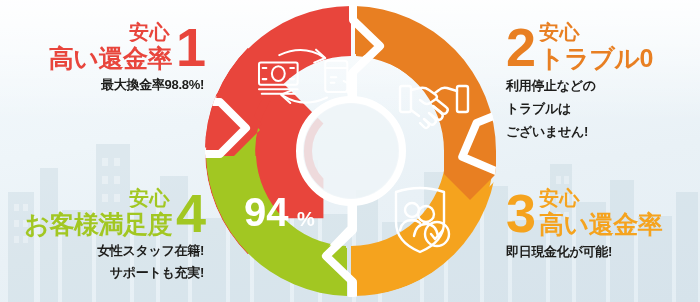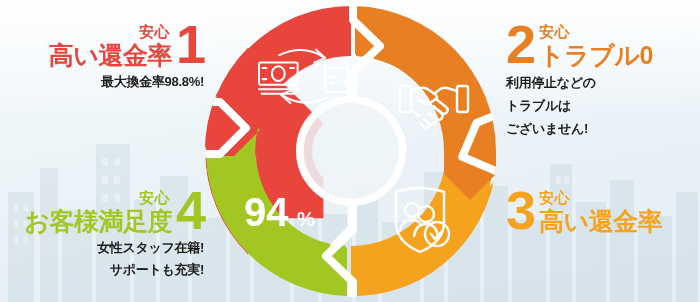--- a/index.html
+++ b/index.html
@@ -44,21 +44,21 @@
     width: 294px;
     height: 294px;
   }
   #donut-wrap svg { display: block; }
 
   
   .block { position: absolute; }
 
   .anshin {
     font-weight: bold;
-    font-size: 15px;
+    font-size: 20px;
     letter-spacing: .5px;
     line-height: 1;
   }
   .headline {
     font-weight: bold;
     font-size: 25px;
     line-height: 1.05;
     letter-spacing: -0.5px;
     white-space: nowrap;
   }
@@ -340,20 +340,21 @@
   </div>
 
   <div class="block" id="block-3">
     <div class="row">
       <div class="bignum">3</div>
       <div class="stack">
         <div class="anshin">安心</div>
         <div class="headline">高い還金率</div>
       </div>
     </div>
+    <div class="sub">即日現金化が可能!</div>
   </div>
 
   <div class="block" id="block-4">
     <div class="row">
       <div class="stack">
         <div class="anshin">安心</div>
         <div class="headline">お客様満足度</div>
       </div>
       <div class="bignum">4</div>
     </div>

